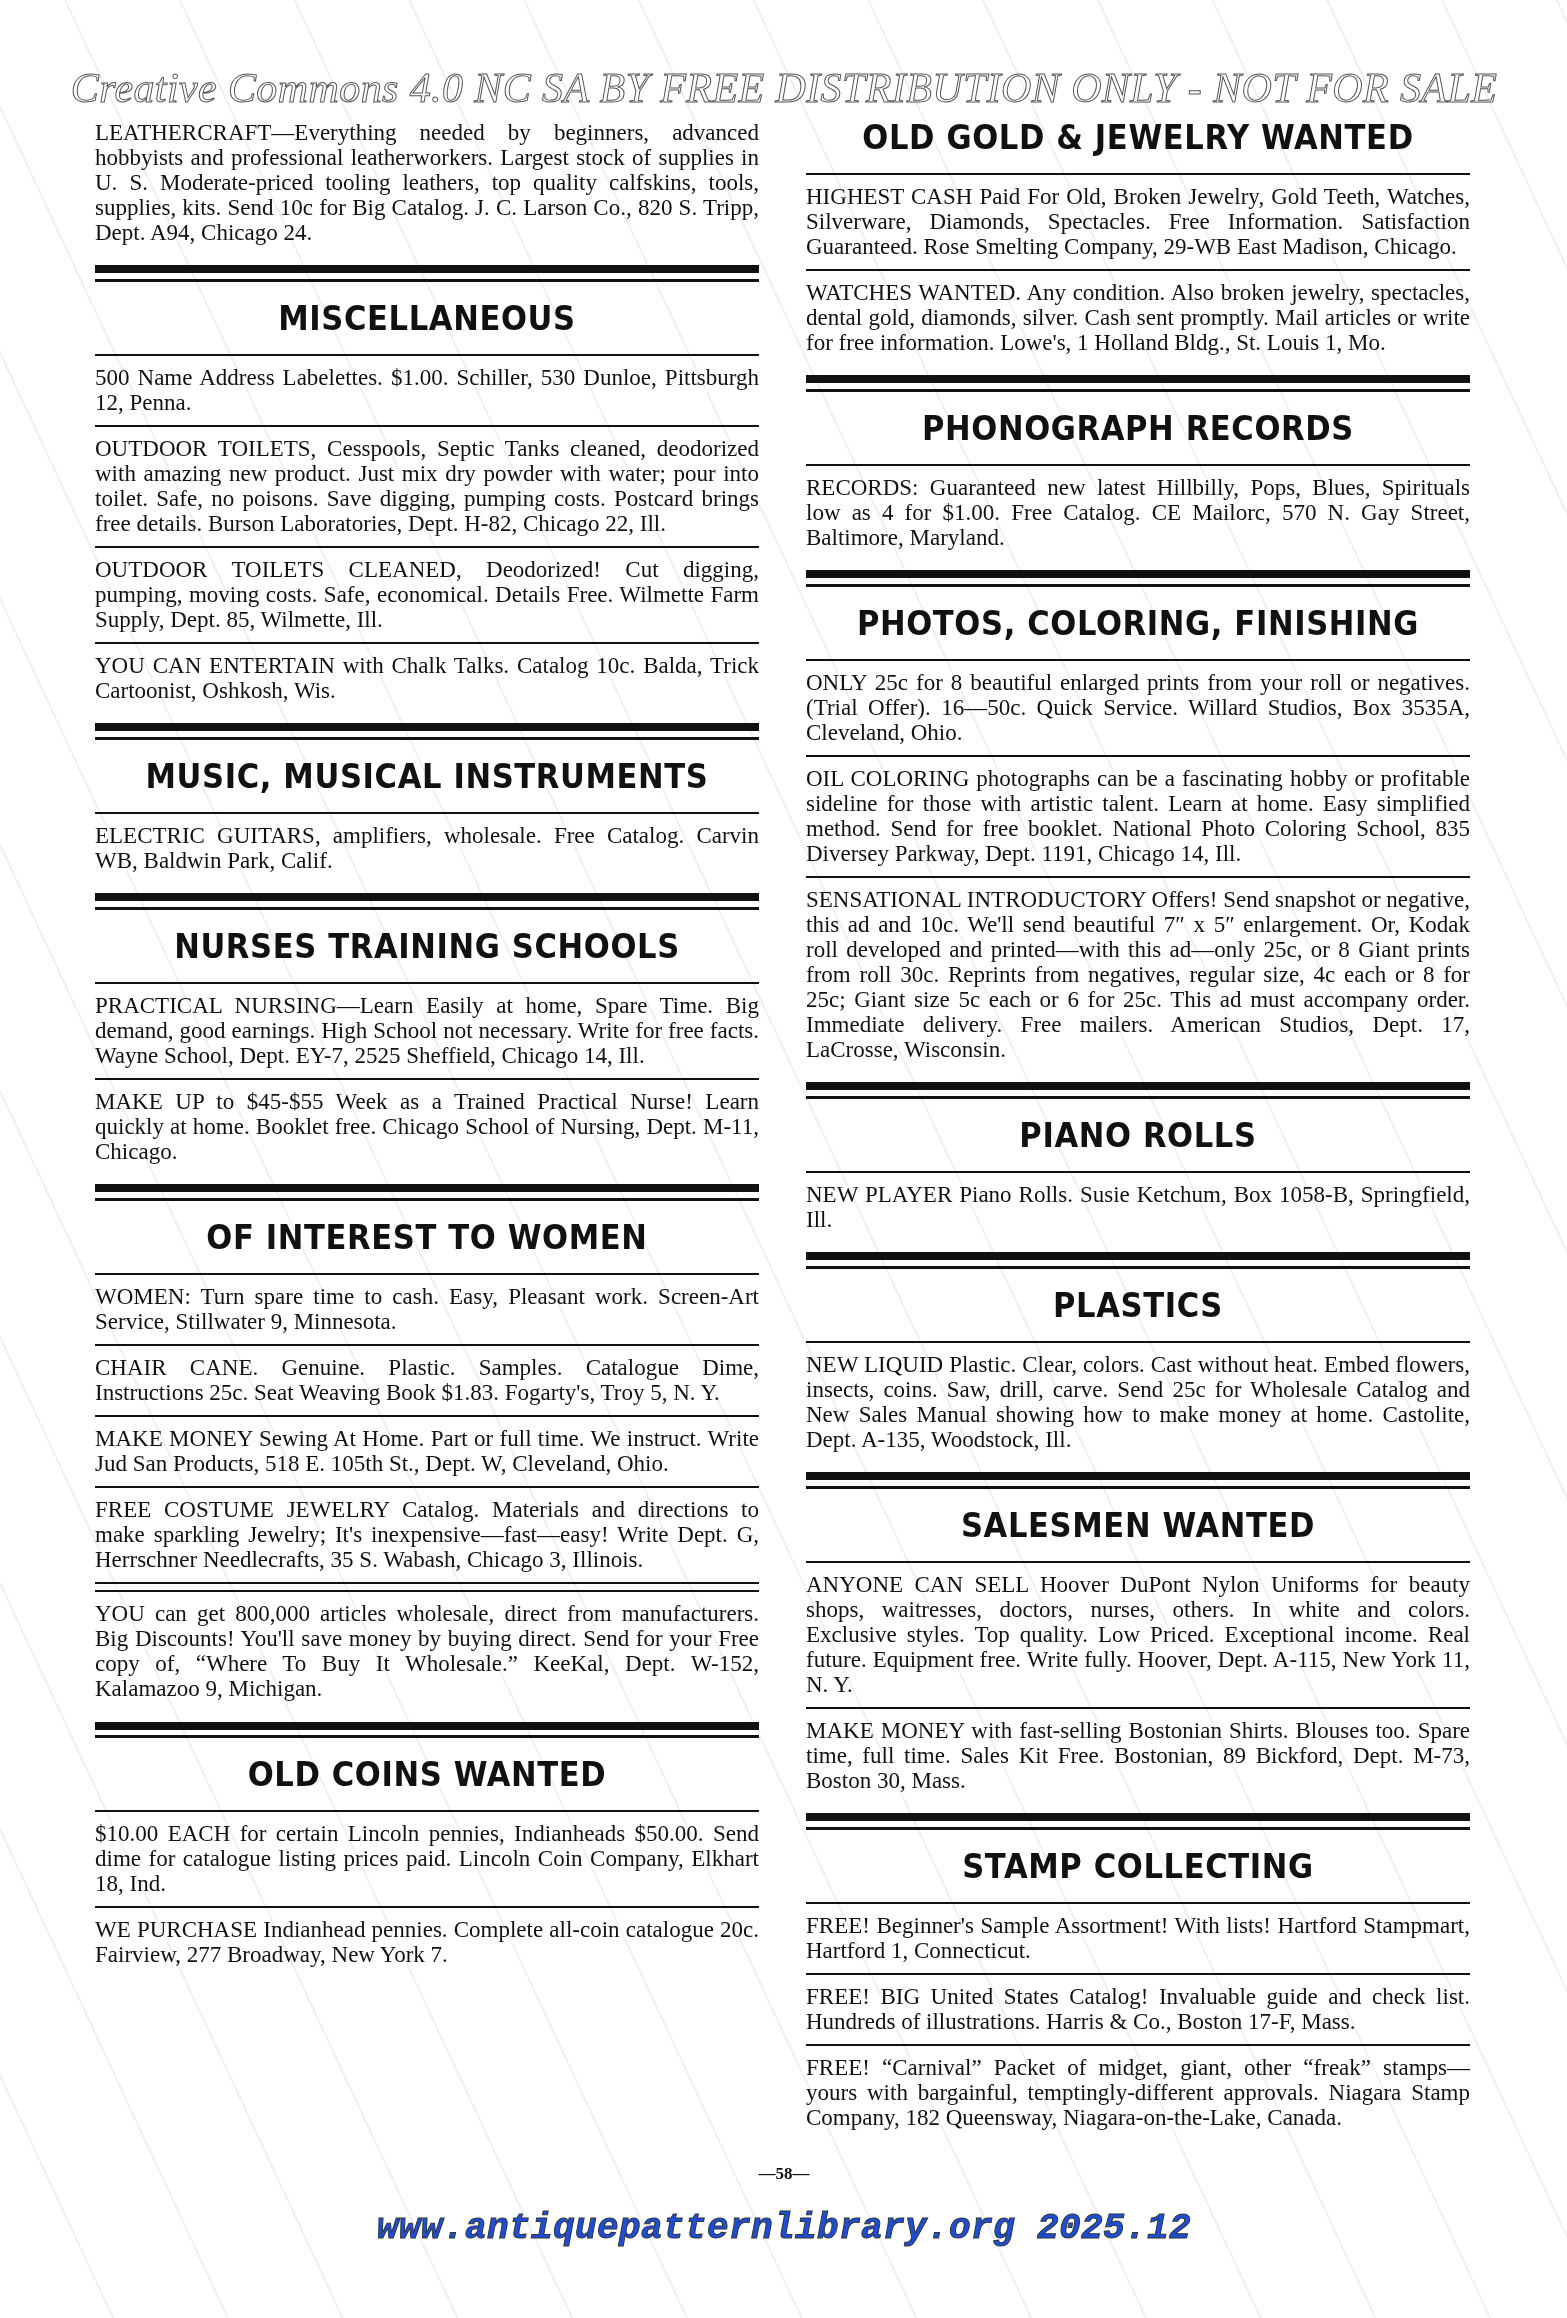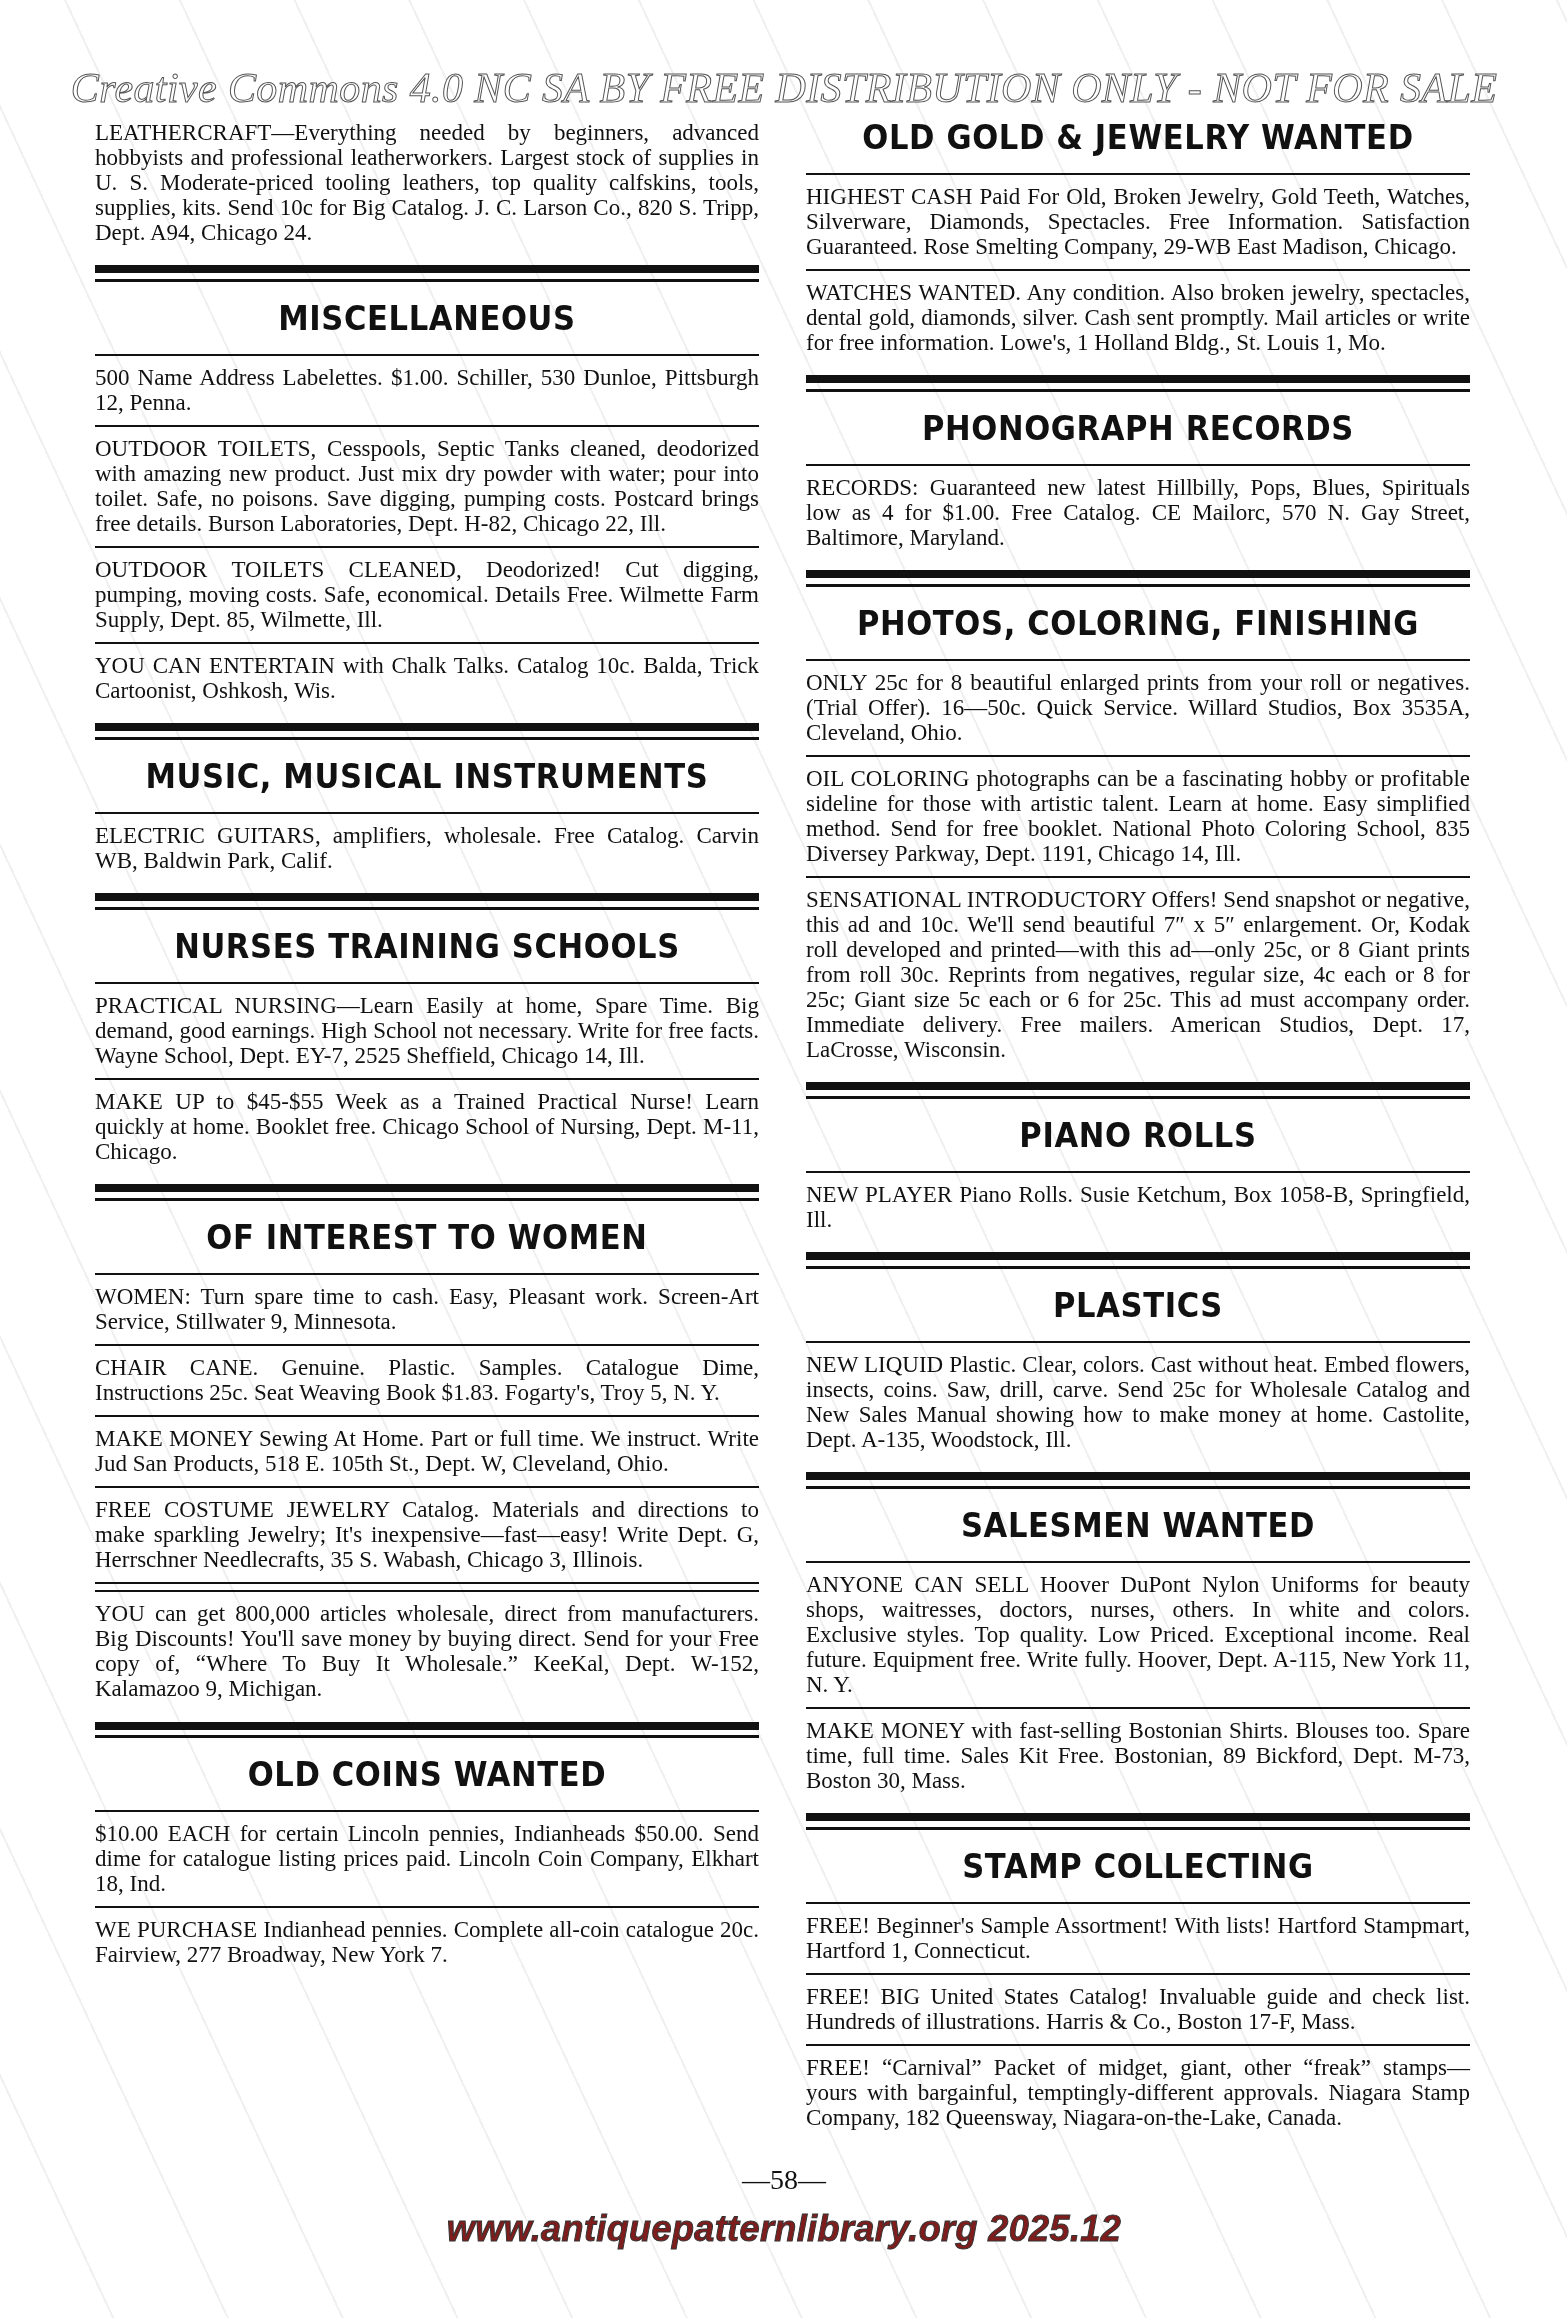--- a/index.html
+++ b/index.html
@@ -10,26 +10,26 @@
     background: repeating-linear-gradient(65deg, transparent 0 102px, rgba(0,0,0,0.06) 102px 104px);
   }
   .banner {
     position: absolute; top: 64px; left: 0; width: 1568px; text-align: center;
     font-family: "Liberation Serif", "DejaVu Serif", serif; font-style: italic;
     font-size: 42px; letter-spacing: 0.4px;
     color: #fff; -webkit-text-stroke: 1px #555;
   }
   .footer-url {
     position: absolute; top: 2208px; left: 0; width: 1568px; text-align: center;
-    font-family: Liberation Sans, sans-serif; font-style: italic; font-weight: bold;
-    font-size: 36px; color: #7f1d1d; -webkit-text-stroke: 1px #333; letter-spacing: 0.4px;
+    font-family: Liberation Mono, monospace; font-style: italic; font-weight: bold;
+    font-size: 36px; color: #1d4ed8; -webkit-text-stroke: 1px #333; letter-spacing: 0.4px;
   }
   .page-number {
     position: absolute; top: 2164px; left: 0; width: 1568px; text-align: center;
-    font-size: 28px; font-weight: normal;
+    font-size: 17px; font-weight: bold;
   }
   .col { position: absolute; top: 117px; }
   .col-left { left: 95px; width: 664px; }
   .col-right { left: 806px; width: 664px; }
 
   .ad { font-size: 23px; line-height: 25px; text-align: justify; hyphens: auto;
         padding: 2.9px 0 4.4px 0; }
   .section-head {
     font-family: "DejaVu Sans", "Liberation Sans", sans-serif; font-weight: bold;
     font-size: 34px; text-align: center; letter-spacing: 0.7px; padding: 16px 0 10.2px 0;

